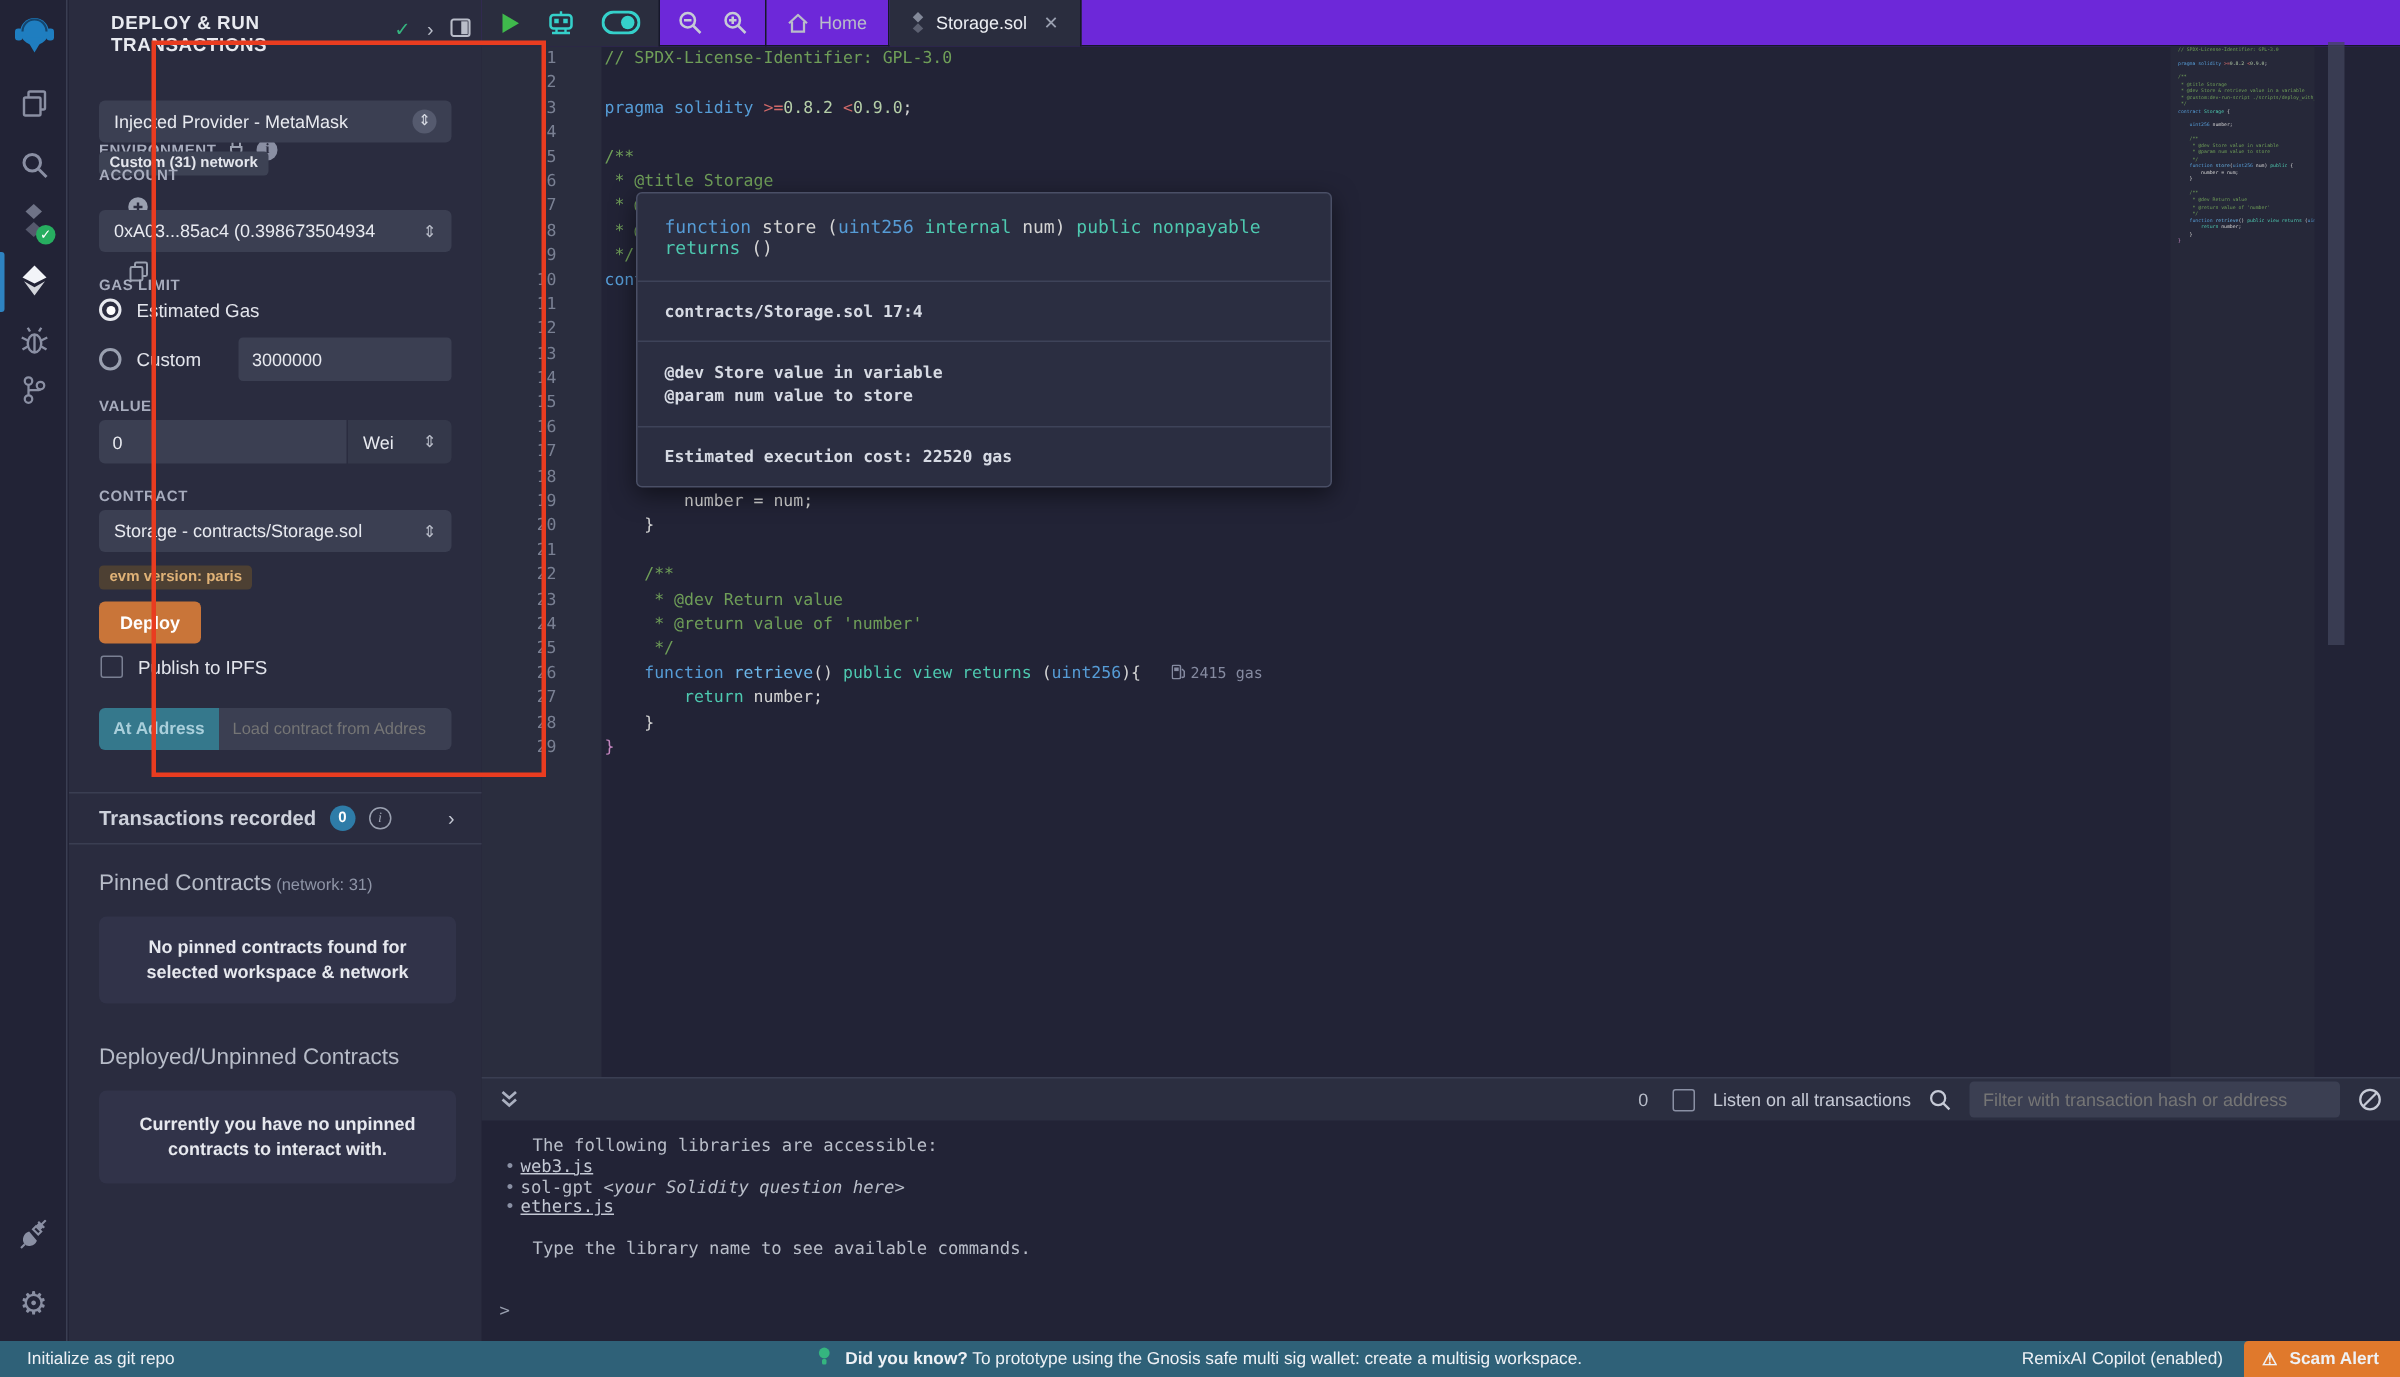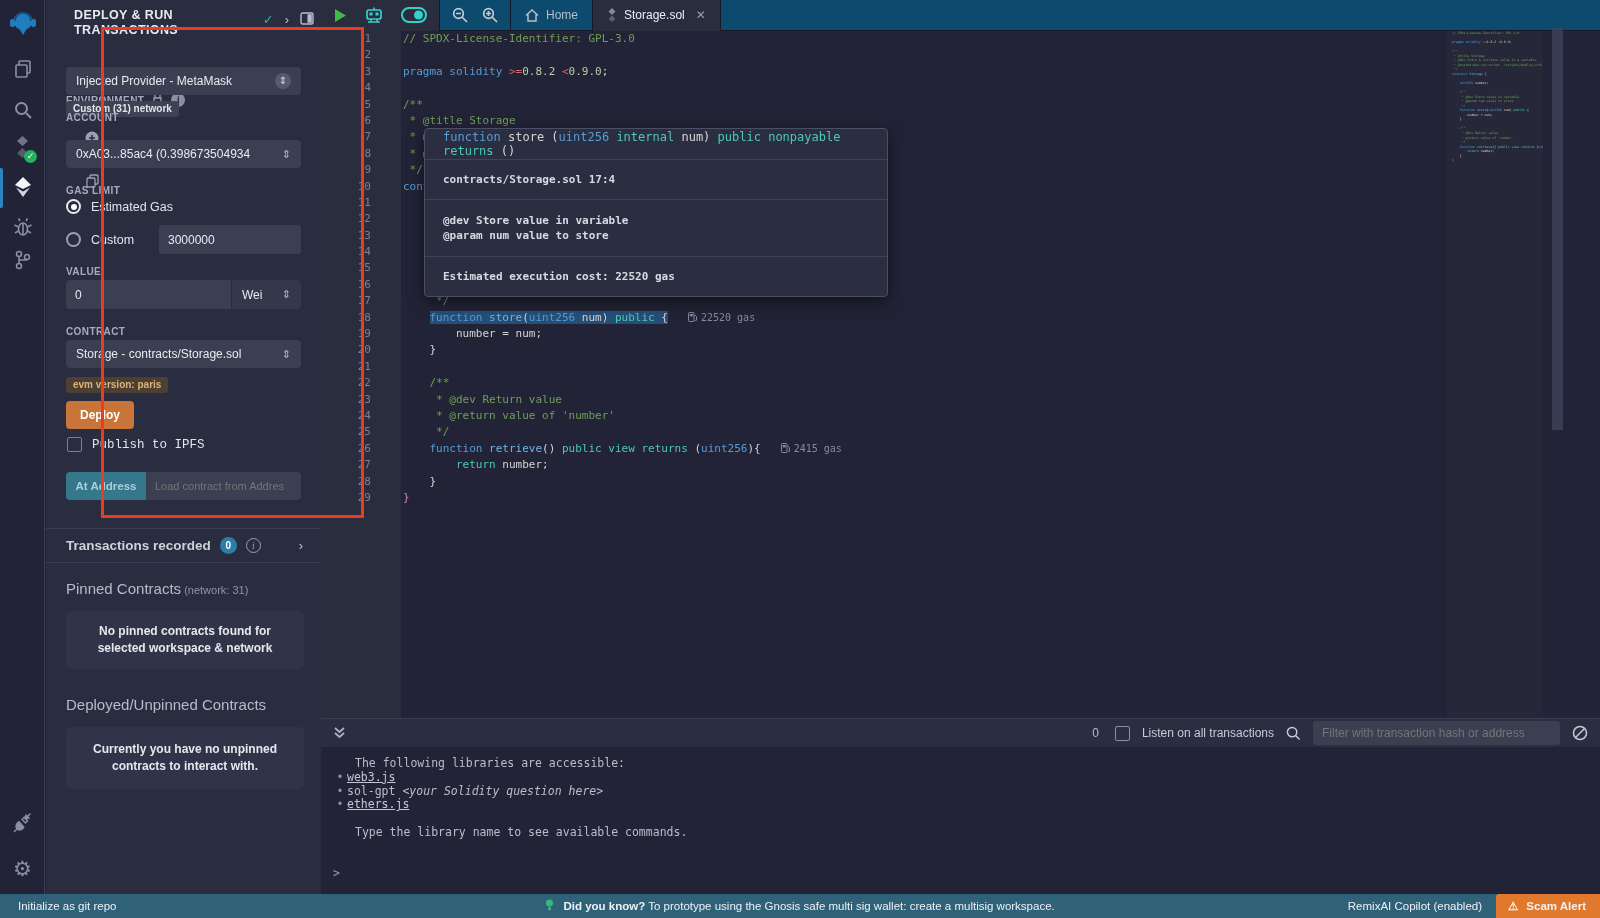--- a/index.html
+++ b/index.html
@@ -35,21 +35,21 @@
   .tx-row { position:absolute; left:0; top:528px; width:275px; height:35px; border-top:1px solid #3a3e52; border-bottom:1px solid #3a3e52; display:flex; align-items:center; padding:0 18px 0 20px; }
   .tx-title { font-size:13.5px; color:#cdd1db; font-weight:bold; }
   .count-badge { width:17px; height:17px; border-radius:50%; background:var(--c-badge,#2e7ca8); color:#fff; font-size:10px; font-weight:bold; text-align:center; line-height:17px; margin-left:9px; }
   .info-circ { width:15px; height:15px; border:1px solid #9aa0b0; border-radius:50%; color:#9aa0b0; font-size:9.5px; text-align:center; line-height:14px; margin-left:9px; font-family:"Liberation Serif",serif; font-style:italic; }
   .section-h { position:absolute; left:20px; font-size:15px; color:#b7bcc8; }
   .section-h small { font-size:11px; color:#8e94a6; }
   .empty-box { position:absolute; left:20px; width:238px; background:#313349; border-radius:5px; text-align:center; font-size:12px; font-weight:bold; color:#e6e8ee; line-height:17px; display:flex; flex-direction:column; justify-content:center; }
 
   
   .main { position:absolute; left:321px; top:0; right:0; height:894px; background:#222336; }
-  .toolbar { position:absolute; left:0; top:0; right:0; height:31px; background:#0c4a6e; border-bottom:1px solid #16182a; display:flex; align-items:center; }
+  .toolbar { position:absolute; left:0; top:0; right:0; height:31px; background:#6d28d9; border-bottom:1px solid #16182a; display:flex; align-items:center; }
   .tb-group { height:31px; display:flex; align-items:center; padding:0 12px; gap:16px; background:#2a2d3e; border-right:1px solid #16182a; }
   .tb-zoom { height:31px; display:flex; align-items:center; padding:0 12px; gap:14px; color:#c6cad6; }
   .tab { height:31px; display:flex; align-items:center; gap:7px; padding:0 14px; font-size:12px; color:#b9bdc9; border-right:1px solid #16182a; }
   .tab.active { background:#2a2d3e; color:#eceef3; }
   .tab .close { color:#9aa0b0; font-size:12px; margin-left:4px; }
   .gutter { position:absolute; left:0; top:31px; width:80px; height:687px; background:#2a2d3e; }
   .gutter .ln { height:16.4px; line-height:16.4px; text-align:right; padding-right:30px; font-family:"DejaVu Sans Mono",monospace; font-size:11px; color:#7a8093; }
   .code { position:absolute; left:82px; top:31px; right:153px; height:687px; font-family:"DejaVu Sans Mono",monospace; font-size:11px; white-space:pre; }
   .code .cl { height:16.4px; line-height:16.4px; }
   .tk-c{color:#6f9e58} .tk-k{color:#569cd6} .tk-m{color:#4ec9b0} .tk-f{color:#6cb6e8}
@@ -58,21 +58,21 @@
   .gasw { display:inline-block; margin-left:20px; color:#858aa0; font-size:10px; }
   .gasw svg { vertical-align:-1px; margin-right:4px; }
 
   .minimap { position:absolute; right:57px; top:31px; width:96px; height:687px; background:#262839; overflow:hidden; }
   .minimap .mline { height:4.55px; line-height:4.55px; font-family:"DejaVu Sans Mono",monospace; font-size:3.2px; white-space:pre; padding-left:5px; }
   .vscroll { position:absolute; right:37px; top:28px; width:11px; height:402px; background:#41465c; opacity:.75; }
 
   
   .tooltip { position:absolute; left:103px; top:128px; width:464px; background:#2b2e41; border:1px solid #4a4f66; border-radius:4px; box-shadow:0 5px 16px rgba(0,0,0,.5); z-index:25; font-family:"DejaVu Sans Mono",monospace; }
   .tt-row { padding:13px 18px; border-top:1px solid #3e4359; font-size:11px; font-weight:bold; color:#d6dae3; }
-  .tt-sig { border-top:none; font-size:12px; font-weight:normal; padding:1px 18px; }
+  .tt-sig { border-top:none; font-size:12px; font-weight:normal; padding:15px 18px; }
   .tt-doc div { line-height:15px; }
 
   
   .term-bar { position:absolute; left:0; top:718px; right:0; height:29px; background:#2b2e40; border-top:1px solid #3a3e52; display:flex; align-items:center; padding:0 12px; z-index:5; }
   .term-bar .right { margin-left:auto; display:flex; align-items:center; gap:12px; }
   .term-count { color:#b8bdc9; font-size:12px; margin-right:4px; }
   .listen-lbl { color:#c6cad6; font-size:12px; }
   .filter-inp { width:247px; height:24px; font-size:12px; }
   .term { position:absolute; left:0; top:747px; right:0; height:147px; font-family:"DejaVu Sans Mono",monospace; font-size:11.5px; color:#b9bec9; padding:10px 0 0 12px; }
   .term .tline { line-height:13.8px; white-space:pre; }
@@ -220,21 +220,21 @@
   <div class="lbl" style="position:absolute;left:20px;top:326px;">CONTRACT</div>
   <div class="sel" style="top:340px;">
     <span>Storage - contracts/Storage.sol</span>
     <span class="caret">⇕</span>
   </div>
   <div class="evm-badge">evm version: paris</div>
 
   <button class="deploy-btn">Deploy</button>
   <div style="position:absolute;left:21px;top:437px;display:flex;align-items:center;gap:10px;">
     <span class="chk"></span>
-    <span style="font-size:12.5px;color:#e3e5ec;font-family:Liberation Mono, monospace;">Publish to IPFS</span>
+    <span style="font-size:12.5px;color:#e3e5ec;">Publish to IPFS</span>
   </div>
   <button class="ataddr-btn">At Address</button>
   <input class="inp ataddr-inp" placeholder="Load contract from Addres" style="">
 
   <div class="annotation"></div>
 
   <div class="tx-row">
     <span class="tx-title">Transactions recorded</span>
     <span class="count-badge">0</span>
     <span class="info-circ">i</span>

